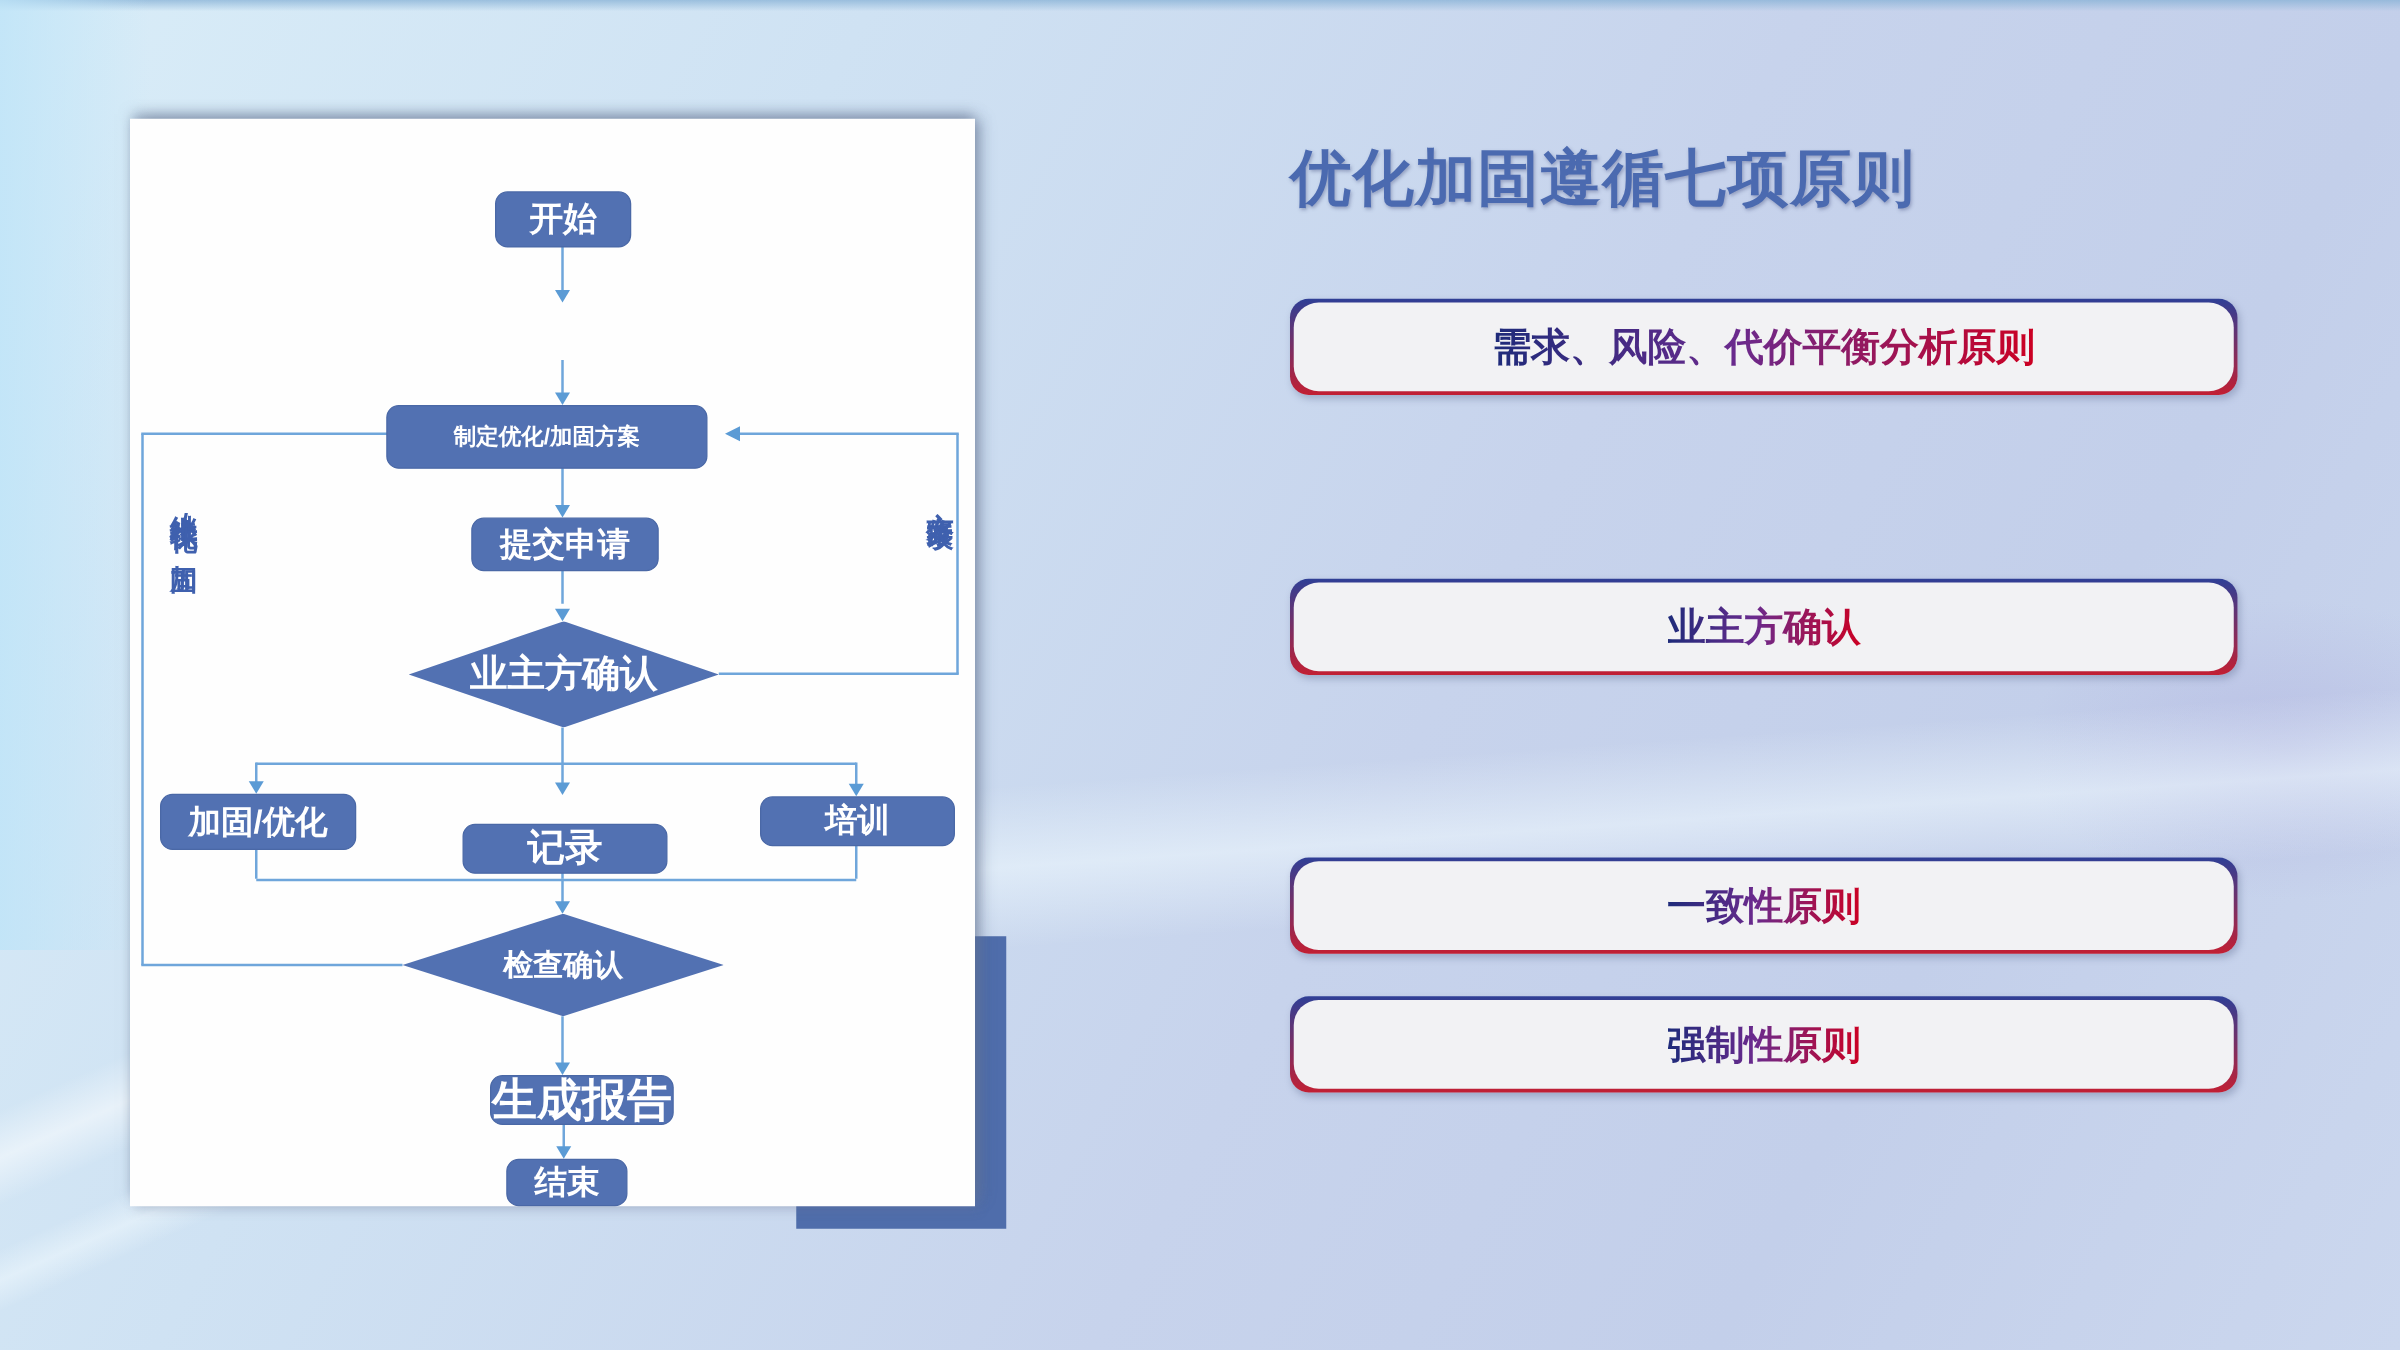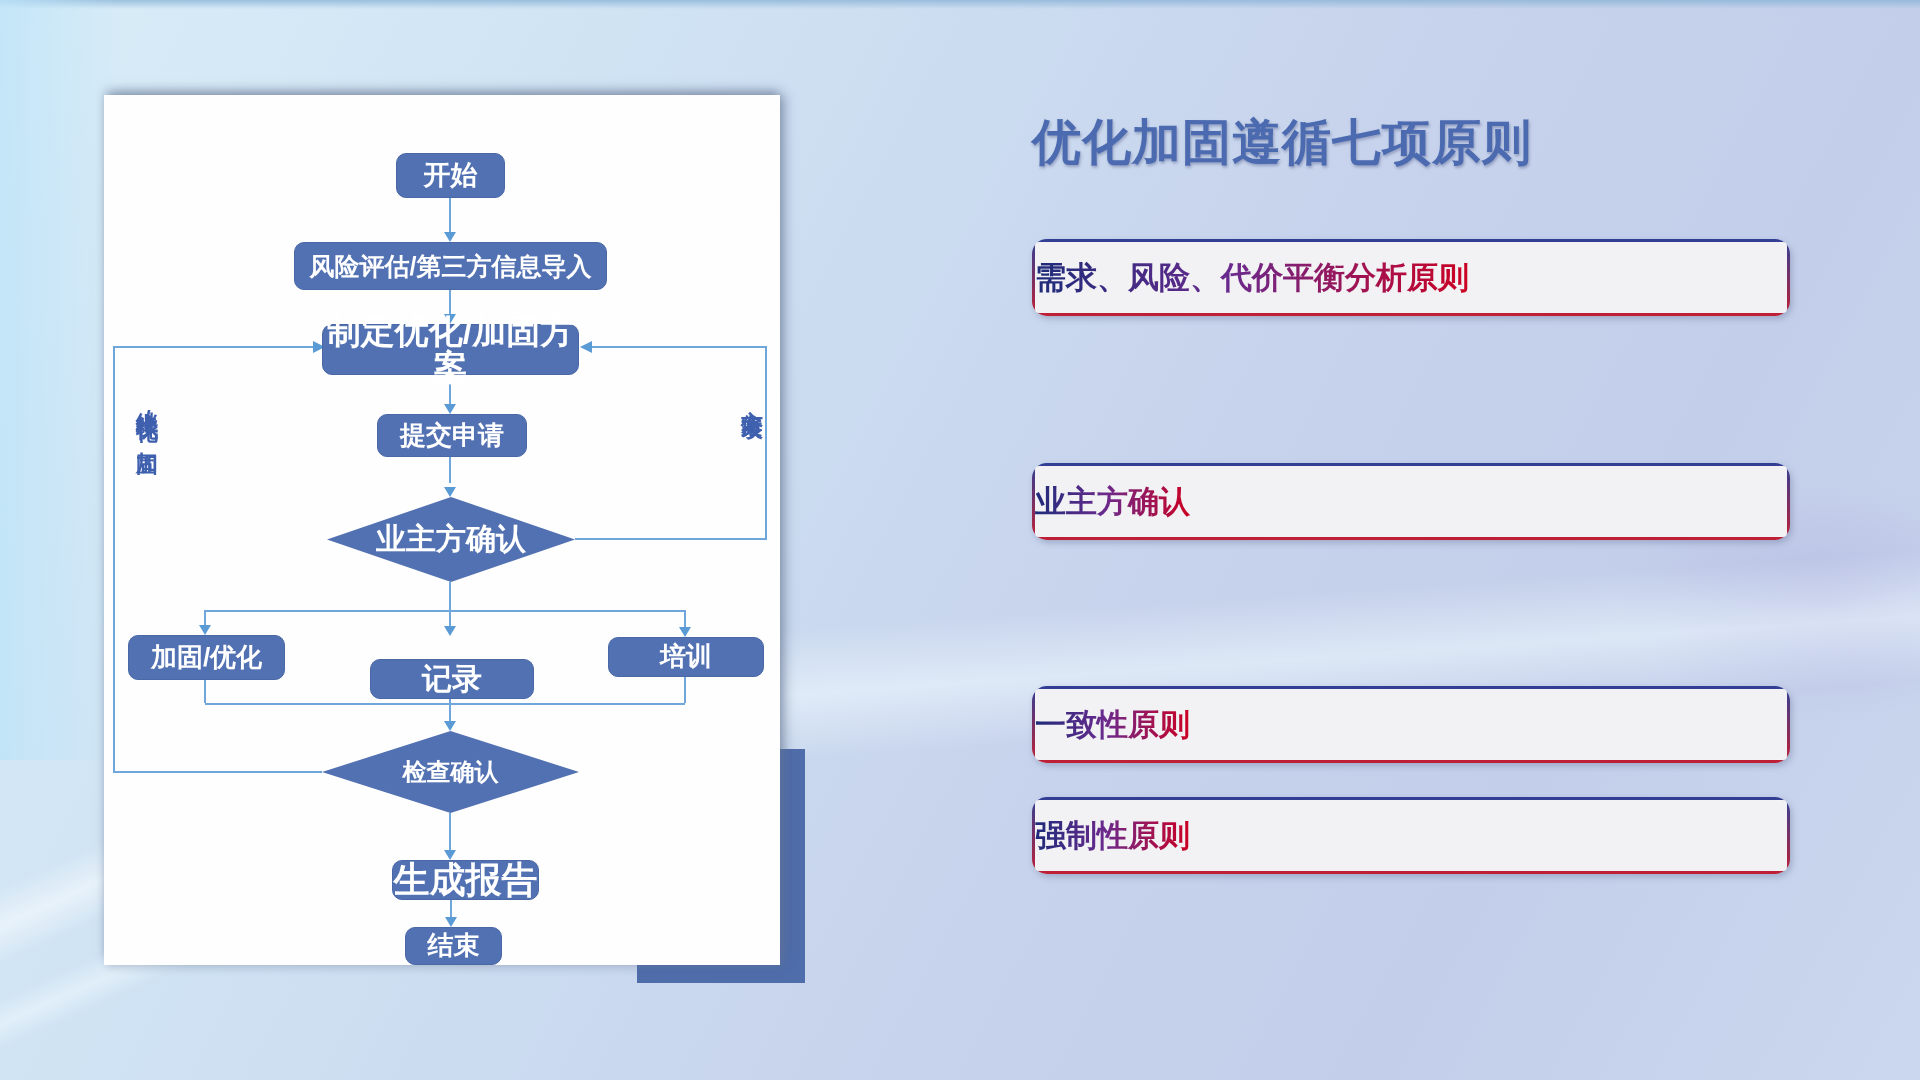--- a/index.html
+++ b/index.html
@@ -33,22 +33,22 @@
   .arr-r{position:absolute;width:0;height:0;border-top:6px solid transparent;border-bottom:6px solid transparent;border-left:12px solid #5b9bd5;}
   .arr-l{position:absolute;width:0;height:0;border-top:6px solid transparent;border-bottom:6px solid transparent;border-right:12px solid #5b9bd5;}
   .vtext{position:absolute;writing-mode:vertical-rl;text-orientation:upright;color:#3f60ae;font-weight:bold;font-size:22px;letter-spacing:3px;}
 
   .title{position:absolute;left:1032px;top:110px;width:758px;text-align:left;
     font-size:49px;font-weight:bold;color:#4b6ab0;letter-spacing:1px;
     text-shadow:1px 2px 3px rgba(80,92,138,.45);}
   .pbox{position:absolute;left:1032px;width:758px;height:77px;border-radius:15px;
     background:linear-gradient(to bottom,#2f3f96,#c21f33);
     box-shadow:2px 3px 6px rgba(100,112,150,.4);}
-  .pbox-inner{position:absolute;left:3px;top:3px;right:3px;bottom:3px;border-radius:4px;
-    background:#f2f2f4;display:flex;align-items:center;justify-content:flex-start;}
+  .pbox-inner{position:absolute;left:3px;top:3px;right:3px;bottom:3px;border-radius:20px;
+    background:#f2f2f4;display:flex;align-items:center;justify-content:center;}
   .pbox-label{font-size:31px;font-weight:bold;color:#7a1f63;
     background:linear-gradient(90deg,#1e2b7a 0%,#6a2a8d 45%,#cc0022 100%);
     -webkit-background-clip:text;background-clip:text;-webkit-text-fill-color:transparent;color:transparent;}
 </style>
 </head>
 <body>
 
 <div class="slide">
 
   <div class="bg-layer bg-top-strip"></div>
@@ -102,22 +102,21 @@
 
     <div class="hline" style="left:471px;top:443px;width:192px"></div>
     <div class="vline" style="left:661px;top:252px;height:192px"></div>
     <div class="hline" style="left:488px;top:251px;width:175px"></div>
     <div class="arr-l" style="left:476px;top:246px"></div>
 
     <div class="vtext" style="left:28px;top:299px;height:250px">继续优化/加固</div>
     <div class="vtext" style="left:633px;top:297px;height:190px">方案修改</div>
 
     <div class="node" style="left:292px;top:58px;width:107px;height:43px;font-size:27px">开始</div>
-    <div class="node" style="left:190px;top:147px;width:311px;height:46px;font-size:25px">风险评估/第三方信息导入</div>
-    <div class="node" style="left:218px;top:229px;width:255px;height:49px;font-size:34px">制定优化/加固方案</div>
+    <div class="node" style="left:205px;top:229px;width:255px;height:49px;font-size:18px">制定优化/加固方案</div>
     <div class="node" style="left:273px;top:319px;width:148px;height:41px;font-size:26px">提交申请</div>
     <div class="diamond" style="left:223px;top:402px;width:248px;height:85px;font-size:30px">业主方确认</div>
     <div class="node" style="left:24px;top:540px;width:155px;height:43px;font-size:26px">加固/优化</div>
     <div class="node" style="left:266px;top:564px;width:162px;height:38px;font-size:30px">记录</div>
     <div class="node" style="left:504px;top:542px;width:154px;height:38px;font-size:26px">培训</div>
     <div class="diamond" style="left:218px;top:636px;width:257px;height:82px;font-size:24px">检查确认</div>
     <div class="node" style="left:288px;top:765px;width:145px;height:38px;font-size:36px">生成报告</div>
     <div class="node" style="left:301px;top:832px;width:95px;height:36px;font-size:26px">结束</div>
   </div>
 

